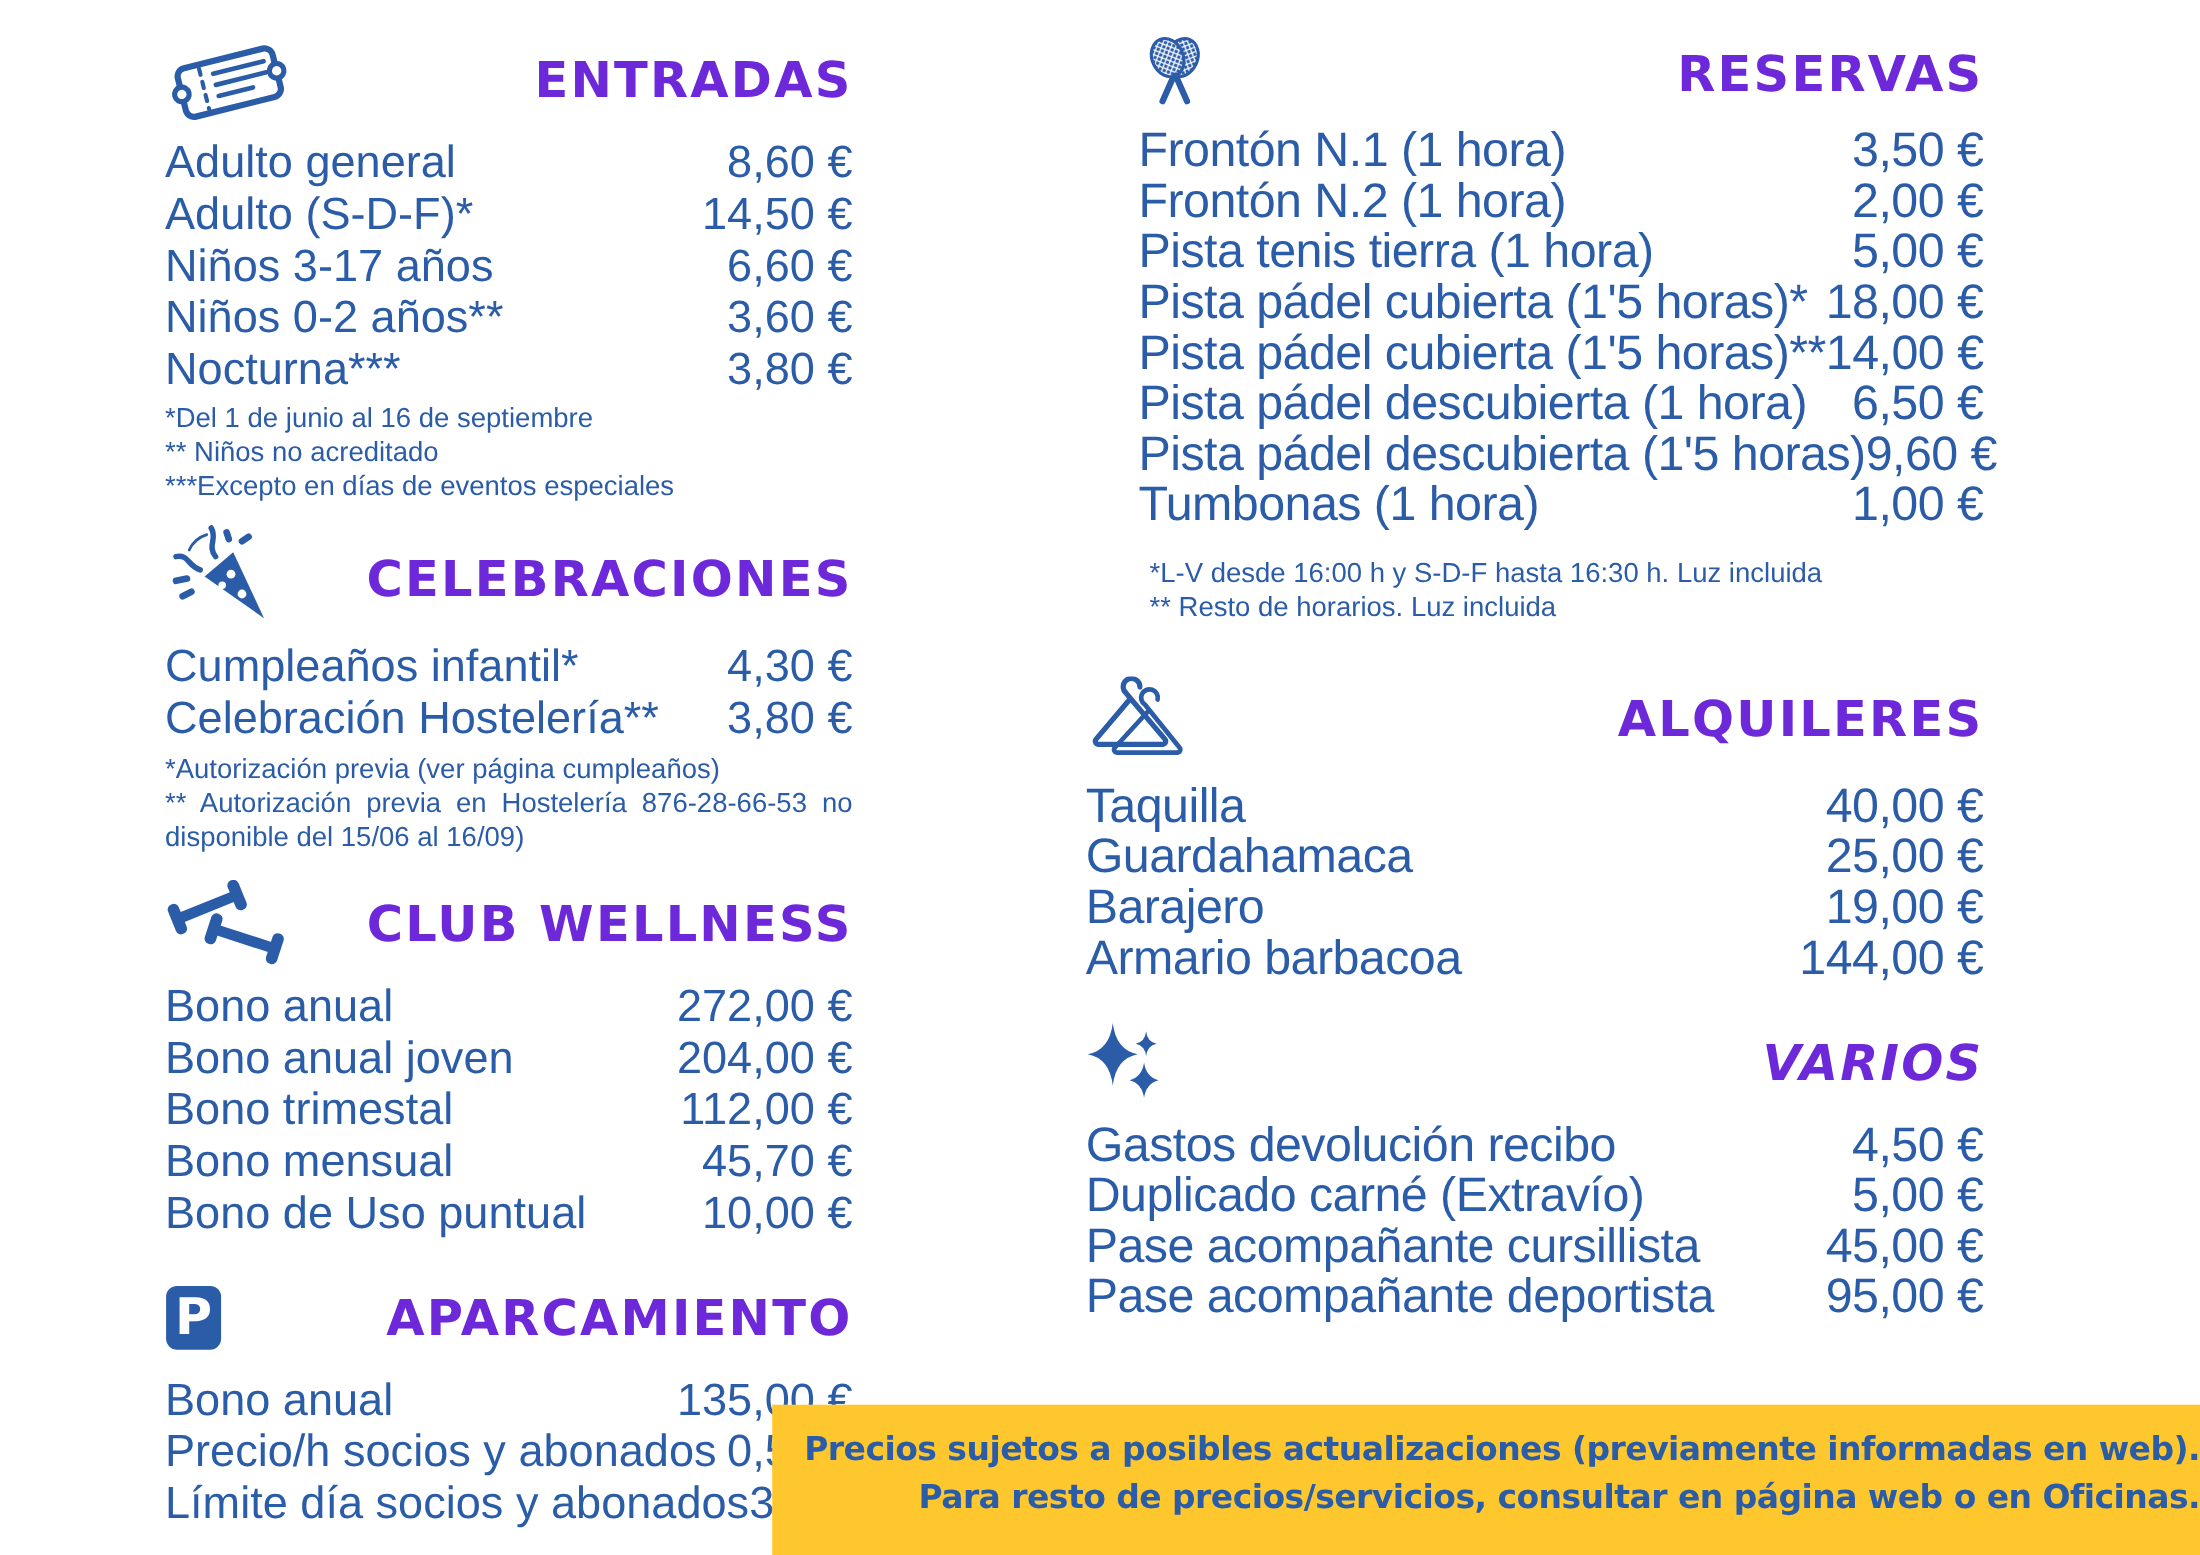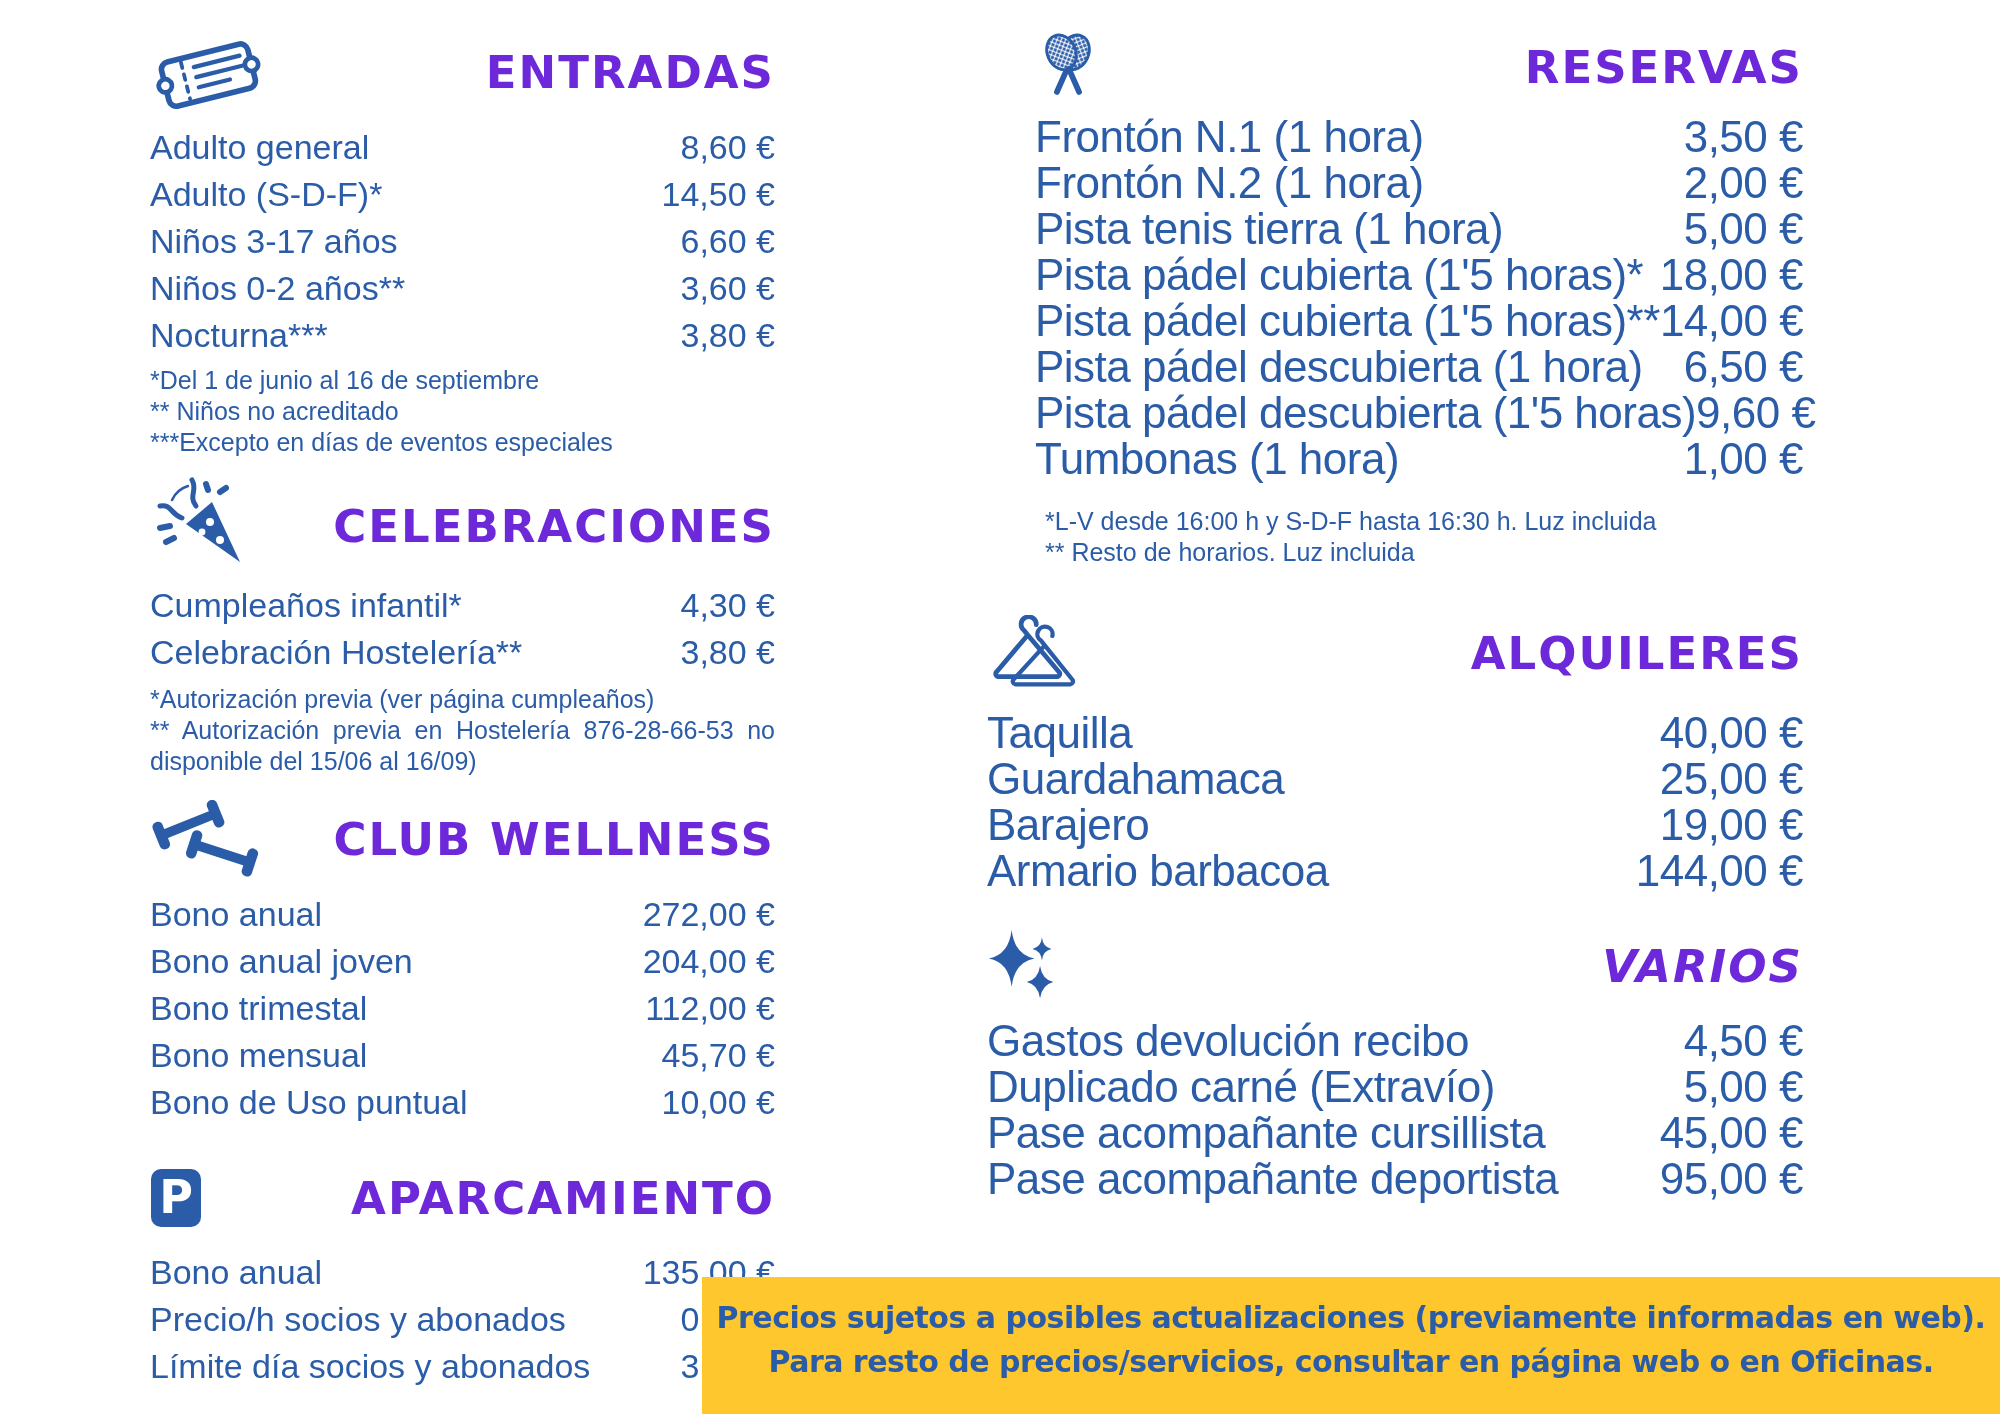--- a/index.html
+++ b/index.html
@@ -7,42 +7,42 @@
         font-family:"Liberation Sans","DejaVu Sans",sans-serif;color:#2B5CA8;}
   .sec{position:absolute;}
   .sec.left{left:150px;width:625px;}
   .sec.right{left:1035px;width:768px;}
   .sec-head{display:flex;align-items:center;justify-content:space-between;}
   .sec-title{margin:0;font-family:"DejaVu Sans","Liberation Sans",sans-serif;
              font-weight:bold;font-size:45px;letter-spacing:2px;color:#6d28d9;white-space:nowrap;}
   .icon{display:inline-flex;align-items:center;}
   .rows{margin-top:8px;}
   .row{display:flex;justify-content:space-between;align-items:baseline;
-       font-size:34px;line-height:47px;white-space:nowrap;}
+       font-size:41px;line-height:47px;white-space:nowrap;}
   .sec.right .row{font-size:44px;line-height:46px;letter-spacing:-0.5px;}
   .lbl{text-align:left;}
   .prc{text-align:right;}
   .notes{margin-top:6px;}
   .note{margin:0;font-size:25px;line-height:31px;}
   .sec.right .note{padding-left:10px;white-space:nowrap;}
   #sec-entradas .sec-head{height:88px;}
   #sec-celebraciones .sec-head{height:96px;}
   #sec-celebraciones .notes{margin-top:8px;}
   #sec-celebraciones .note.justified{text-align:justify;}
   #sec-club-wellness .sec-head{height:88px;}
   #sec-aparcamiento .sec-head{height:86px;}
   #sec-reservas .sec-head{height:78px;}
   #sec-reservas .notes{margin-top:24px;}
   #sec-alquileres .sec-head{height:86px;justify-content:space-between;}
   #sec-alquileres .rows{margin-top:14px;}
   #sec-varios .sec-head{height:88px;font-style:italic;}
   .shift .icon{margin-left:-48px;}
   .shift .row .lbl{margin-left:-48px;}
   .footer{position:absolute;left:702px;top:1277px;width:1298px;height:137px;background:#FFC72E;
-          display:flex;flex-direction:column;align-items:center;justify-content:flex-start;
+          display:flex;flex-direction:column;align-items:flex-end;justify-content:flex-start;
           padding-top:22px;box-sizing:border-box;}
   .footer p{margin:0 0 6px 0;font-family:"DejaVu Sans","Liberation Sans",sans-serif;
             font-weight:bold;font-size:30px;line-height:38px;letter-spacing:-0.5px;
             color:#2B5CA8;white-space:nowrap;}
 </style>
 </head>
 <body>
 
 <div class="page">
 

